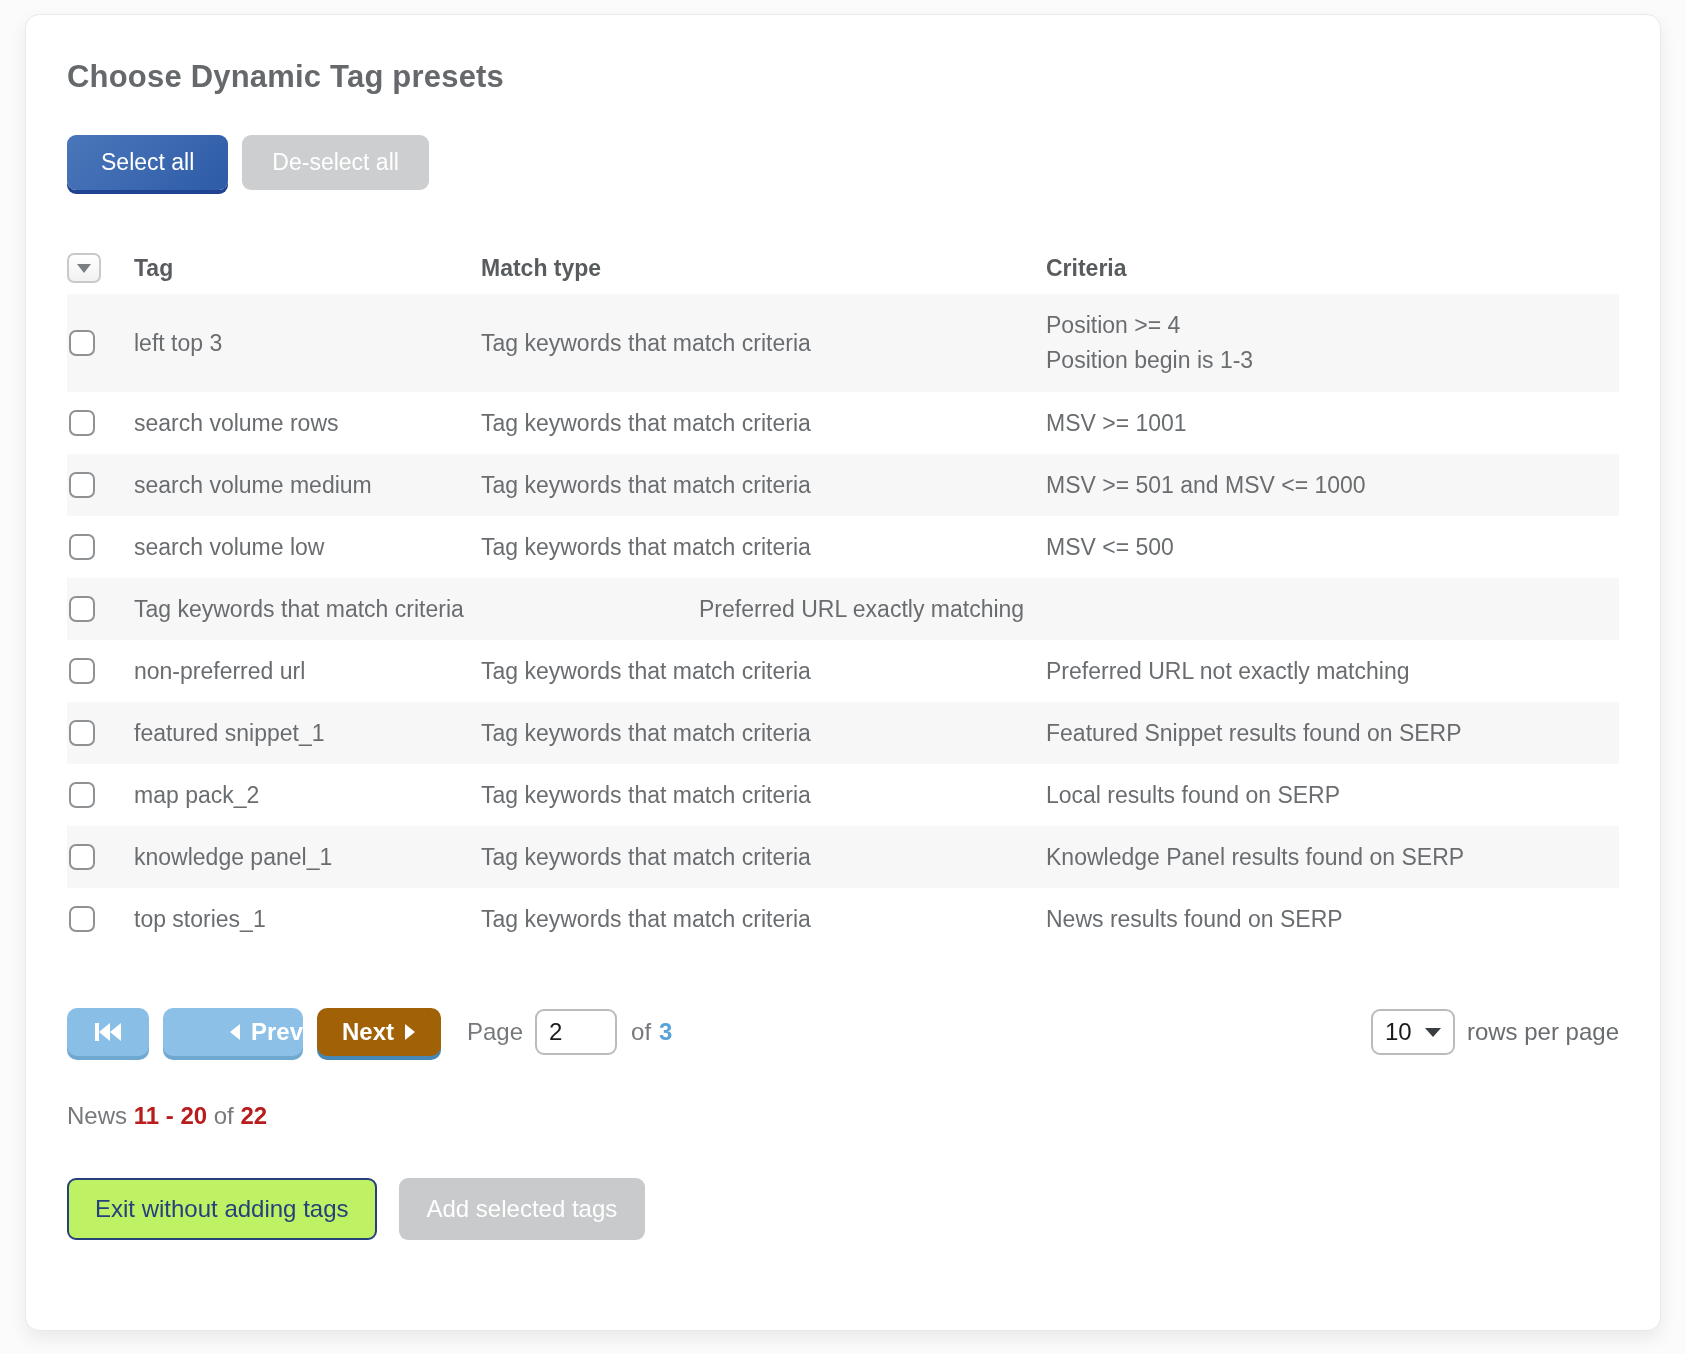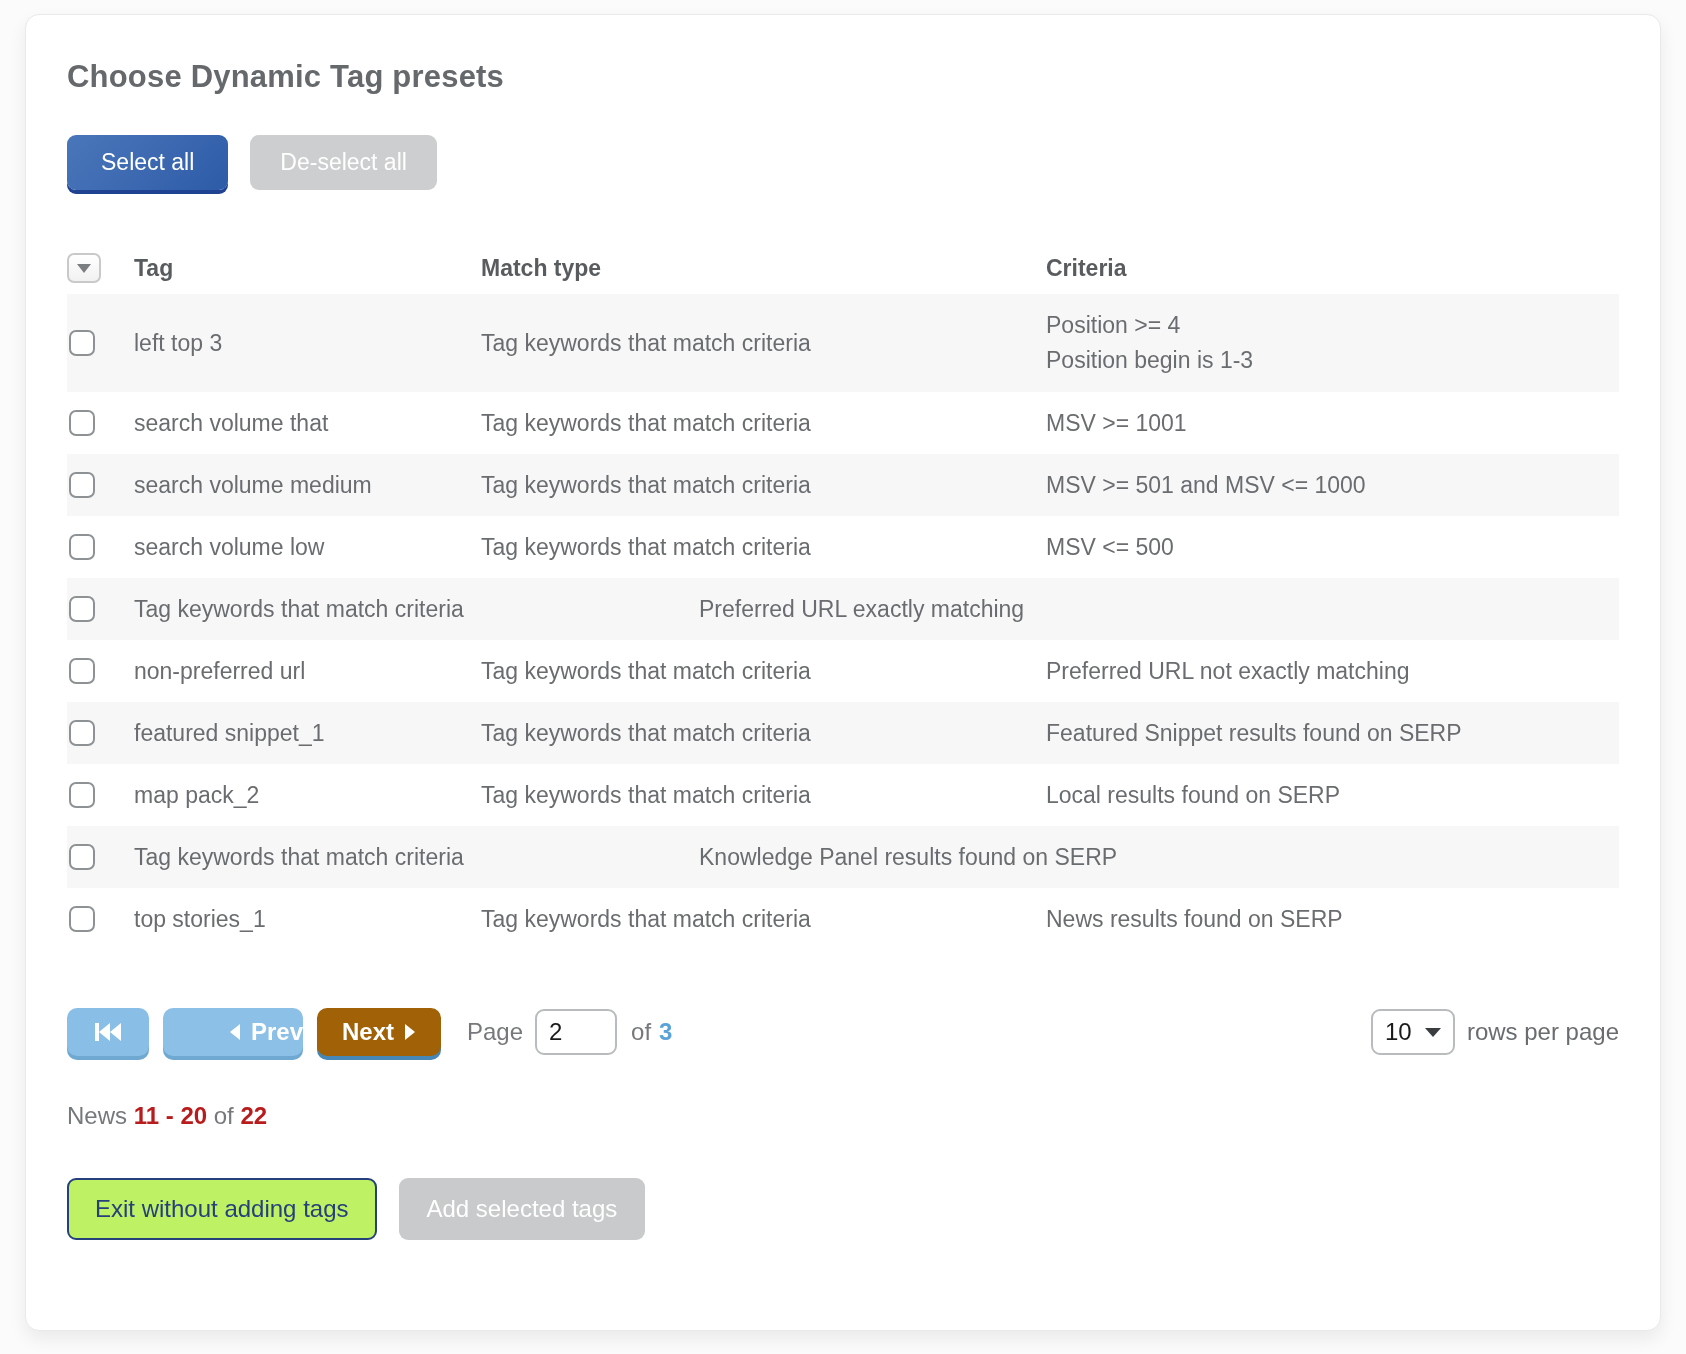--- a/index.html
+++ b/index.html
@@ -20,21 +20,21 @@
     padding: 44px 41px 30px 41px;
   }
   .modal-title {
     font-size: 31px;
     font-weight: 700;
     color: #66696c;
     letter-spacing: 0.2px;
     margin-bottom: 40px;
   }
   
-  .top-actions { display: flex; gap: 22px; margin-bottom: 52px; }
+  .top-actions { display: flex; gap: 14px; margin-bottom: 52px; }
   .btn {
     display: inline-flex; align-items: center; justify-content: center;
     font-family: "Liberation Sans", sans-serif;
     font-size: 23px; border: none; cursor: pointer;
     border-radius: 9px;
   }
   .btn-select-all {
     color: #ffffff;
     padding: 14px 34px;
     background: linear-gradient(135deg, #4a77ba 0%, #2e5ba7 100%);
@@ -204,21 +204,21 @@
         <div class="col-criteria">
           <span class="crit-line">Position &gt;= 4</span>
           <span class="crit-line">Position begin is 1-3</span>
         </div>
       </div>
 
       <div class="t-row">
         <div class="col-check">
             <input type="checkbox" class="row-checkbox" style="">
           </div>
-        <div class="col-tag">search volume that</div>
+        <div class="col-tag">search volume rows</div>
         <div class="col-match">Tag keywords that match criteria</div>
         <div class="col-criteria">MSV &gt;= 1001</div>
       </div>
 
       <div class="t-row shade">
         <div class="col-check">
             <input type="checkbox" class="row-checkbox" style="">
           </div>
         <div class="col-tag">search volume medium</div>
         <div class="col-match">Tag keywords that match criteria</div>
@@ -266,20 +266,21 @@
           </div>
         <div class="col-tag">map pack_2</div>
         <div class="col-match">Tag keywords that match criteria</div>
         <div class="col-criteria">Local results found on SERP</div>
       </div>
 
       <div class="t-row shade">
         <div class="col-check">
             <input type="checkbox" class="row-checkbox" style="">
           </div>
+        <div class="col-tag">knowledge panel_1</div>
         <div class="col-match">Tag keywords that match criteria</div>
         <div class="col-criteria">Knowledge Panel results found on SERP</div>
       </div>
 
       <div class="t-row">
         <div class="col-check">
             <input type="checkbox" class="row-checkbox" style="">
           </div>
         <div class="col-tag">top stories_1</div>
         <div class="col-match">Tag keywords that match criteria</div>

